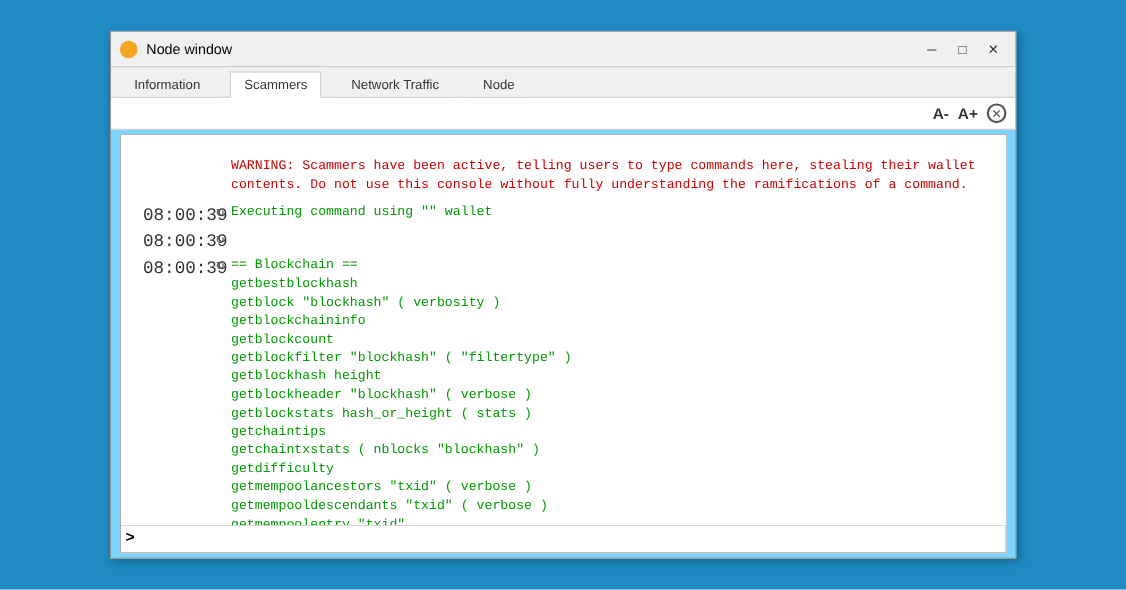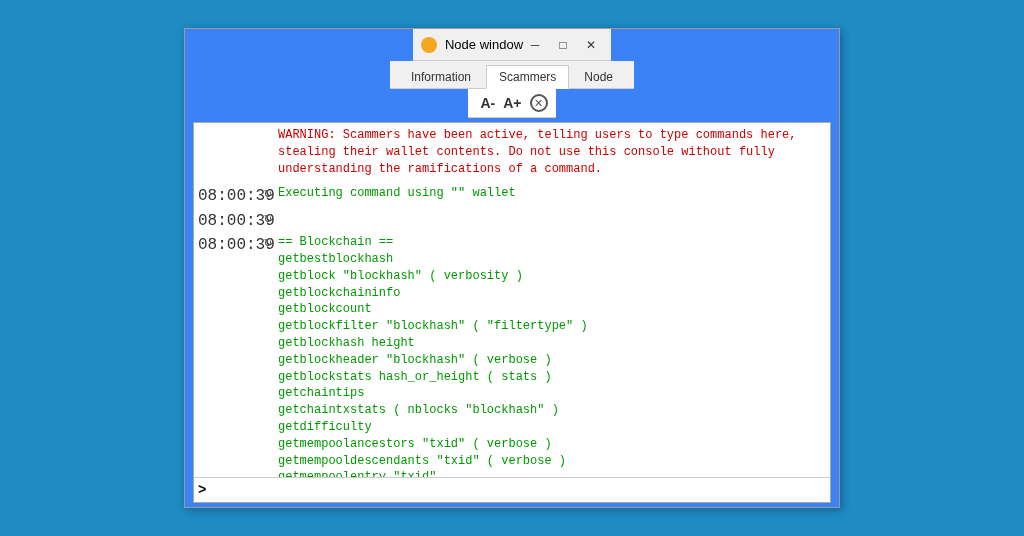--- a/index.html
+++ b/index.html
@@ -6,28 +6,27 @@
     body {
       background-color: #1e8bc3;
       width: 1024px;
       height: 536px;
       display: flex;
       align-items: center;
       justify-content: center;
       font-family: 'Segoe UI', Arial, sans-serif;
     }
     .window {
-      background: #3b82f6;
+      background: #7dd3fc;
       border: 1px solid #999;
-      width: 656px;
+      width: 824px;
       height: 480px;
       display: flex;
       flex-direction: column;
       box-shadow: 2px 2px 8px rgba(0,0,0,0.3);
-      align-items: center;
     }
     .title-bar {
       background: #f0f0f0;
       height: 32px;
       display: flex;
       align-items: center;
       padding: 0 8px;
       border-bottom: 1px solid #ccc;
       user-select: none;
     }
@@ -58,21 +57,21 @@
       display: flex;
       align-items: center;
       justify-content: center;
       color: #333;
     }
     .tab-bar {
       display: flex;
       background: #f0f0f0;
       border-bottom: 1px solid #ccc;
       padding: 4px 8px 0 8px;
-      gap: 2px;
+      gap: 14px;
     }
     .tab {
       padding: 4px 12px;
       font-size: 12px;
       cursor: pointer;
       border: 1px solid transparent;
       border-bottom: none;
       background: #f0f0f0;
       color: #333;
       user-select: none;
@@ -118,21 +117,21 @@
       background: #fff;
       overflow: hidden;
       display: flex;
       flex-direction: column;
       margin: 4px 8px;
       border: 1px solid #aaa;
     }
     .console-output {
       flex: 1;
       overflow-y: scroll;
-      padding: 4px;
+      padding: 20px;
       font-family: 'Courier New', monospace;
       font-size: 12px;
       background: #fff;
       position: relative;
     }
     .warning-block {
       color: #cc0000;
       margin-bottom: 8px;
       padding-left: 80px;
       line-height: 1.4;
@@ -218,20 +217,21 @@
     <div class="title-bar-buttons">
       <button class="title-btn">─</button>
       <button class="title-btn">□</button>
       <button class="title-btn close">✕</button>
     </div>
   </div>
 
   <div class="tab-bar">
     <div class="tab">Information</div>
     <div class="tab active">Scammers</div>
+    <div class="tab">Network Traffic</div>
     <div class="tab">Node</div>
   </div>
 
   <div class="toolbar">
     <button class="font-btn">A-</button>
     <button class="font-btn">A+</button>
     <div class="close-circle">✕</div>
   </div>
 
   <div class="console-area">

